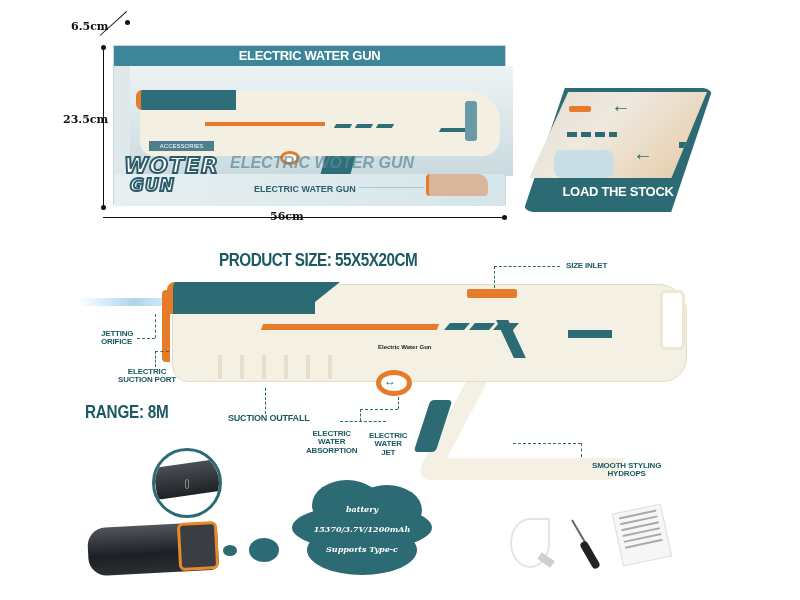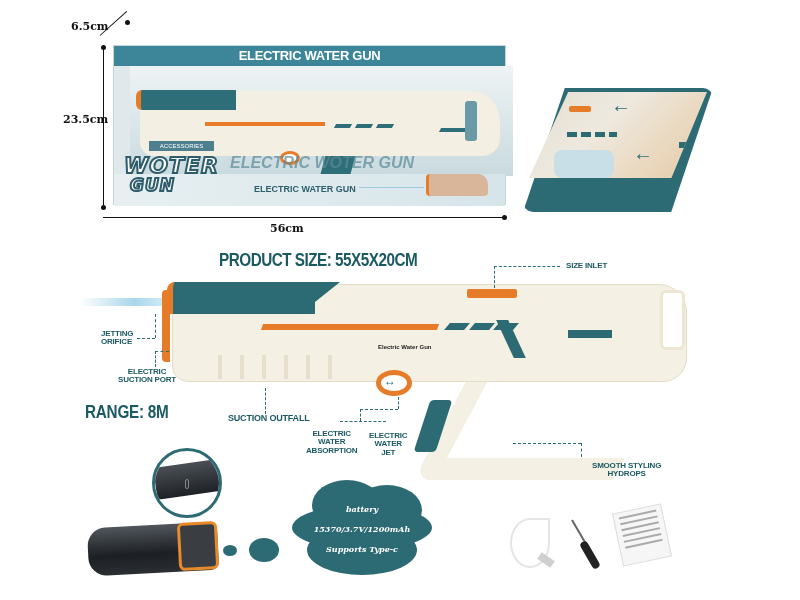--- a/index.html
+++ b/index.html
@@ -93,21 +93,21 @@
 
 <div class="abs dim-text" style="left:71px;top:20px;">6.5cm</div>
 <div class="abs dim-line" style="left:100px;top:35px;width:36px;height:1px;transform:rotate(-42deg);transform-origin:left;"></div>
 <div class="abs dot" style="left:125px;top:20px;"></div>
 <div class="abs dot" style="left:101px;top:45px;"></div>
 <div class="abs dim-line" style="left:103px;top:47px;width:1px;height:160px;"></div>
 <div class="abs dot" style="left:101px;top:205px;"></div>
 <div class="abs dim-text" style="left:63px;top:113px;">23.5cm</div>
 <div class="abs dim-line" style="left:103px;top:217px;width:403px;height:1px;"></div>
 <div class="abs dot" style="left:502px;top:215px;"></div>
-<div class="abs dim-text" style="left:270px;top:222px;">56cm</div>
+<div class="abs dim-text" style="left:270px;top:210px;">56cm</div>
 
 <div class="abs box">
   <div class="abs box-header">ELECTRIC WATER GUN</div>
   <div class="abs box-window">
     <div class="abs mini-gun-body"></div>
     <div class="abs mini-barrel"></div>
     <div class="abs mini-stripe"></div>
     <div class="abs mini-dash" style="left:205px;top:58px;width:16px;"></div>
     <div class="abs mini-dash" style="left:226px;top:58px;width:16px;"></div>
     <div class="abs mini-dash" style="left:247px;top:58px;width:16px;"></div>
@@ -131,20 +131,21 @@
 <div class="abs stock">
   <div class="abs stock-bg"></div>
   <div class="abs stock-photo">
     <div class="abs" style="left:40px;top:14px;width:22px;height:6px;background:#e67b2a;border-radius:2px;"></div>
     <div class="abs" style="left:38px;top:40px;width:50px;height:5px;background:repeating-linear-gradient(90deg,#2c6b73 0 10px,transparent 10px 14px);"></div>
     <div class="abs" style="left:150px;top:50px;width:22px;height:6px;background:#2c6b73;"></div>
     <div class="abs" style="left:25px;top:58px;width:60px;height:28px;background:#c8dfe8;border-radius:8px;"></div>
   </div>
   <div class="abs stock-arrow" style="left:88px;top:6px;">←</div>
   <div class="abs stock-arrow" style="left:110px;top:54px;">←</div>
+  <div class="abs stock-label">LOAD THE STOCK</div>
 </div>
 
 <div class="abs product-size">PRODUCT SIZE: 55X5X20CM</div>
 <div class="abs range">RANGE:  8M</div>
 
 <div class="abs spray"></div>
 <div class="abs gun-stock-lower"></div>
 <div class="abs gun-body"></div>
 <div class="abs gun-muzzle-orange"></div>
 <div class="abs gun-barrel"></div>

